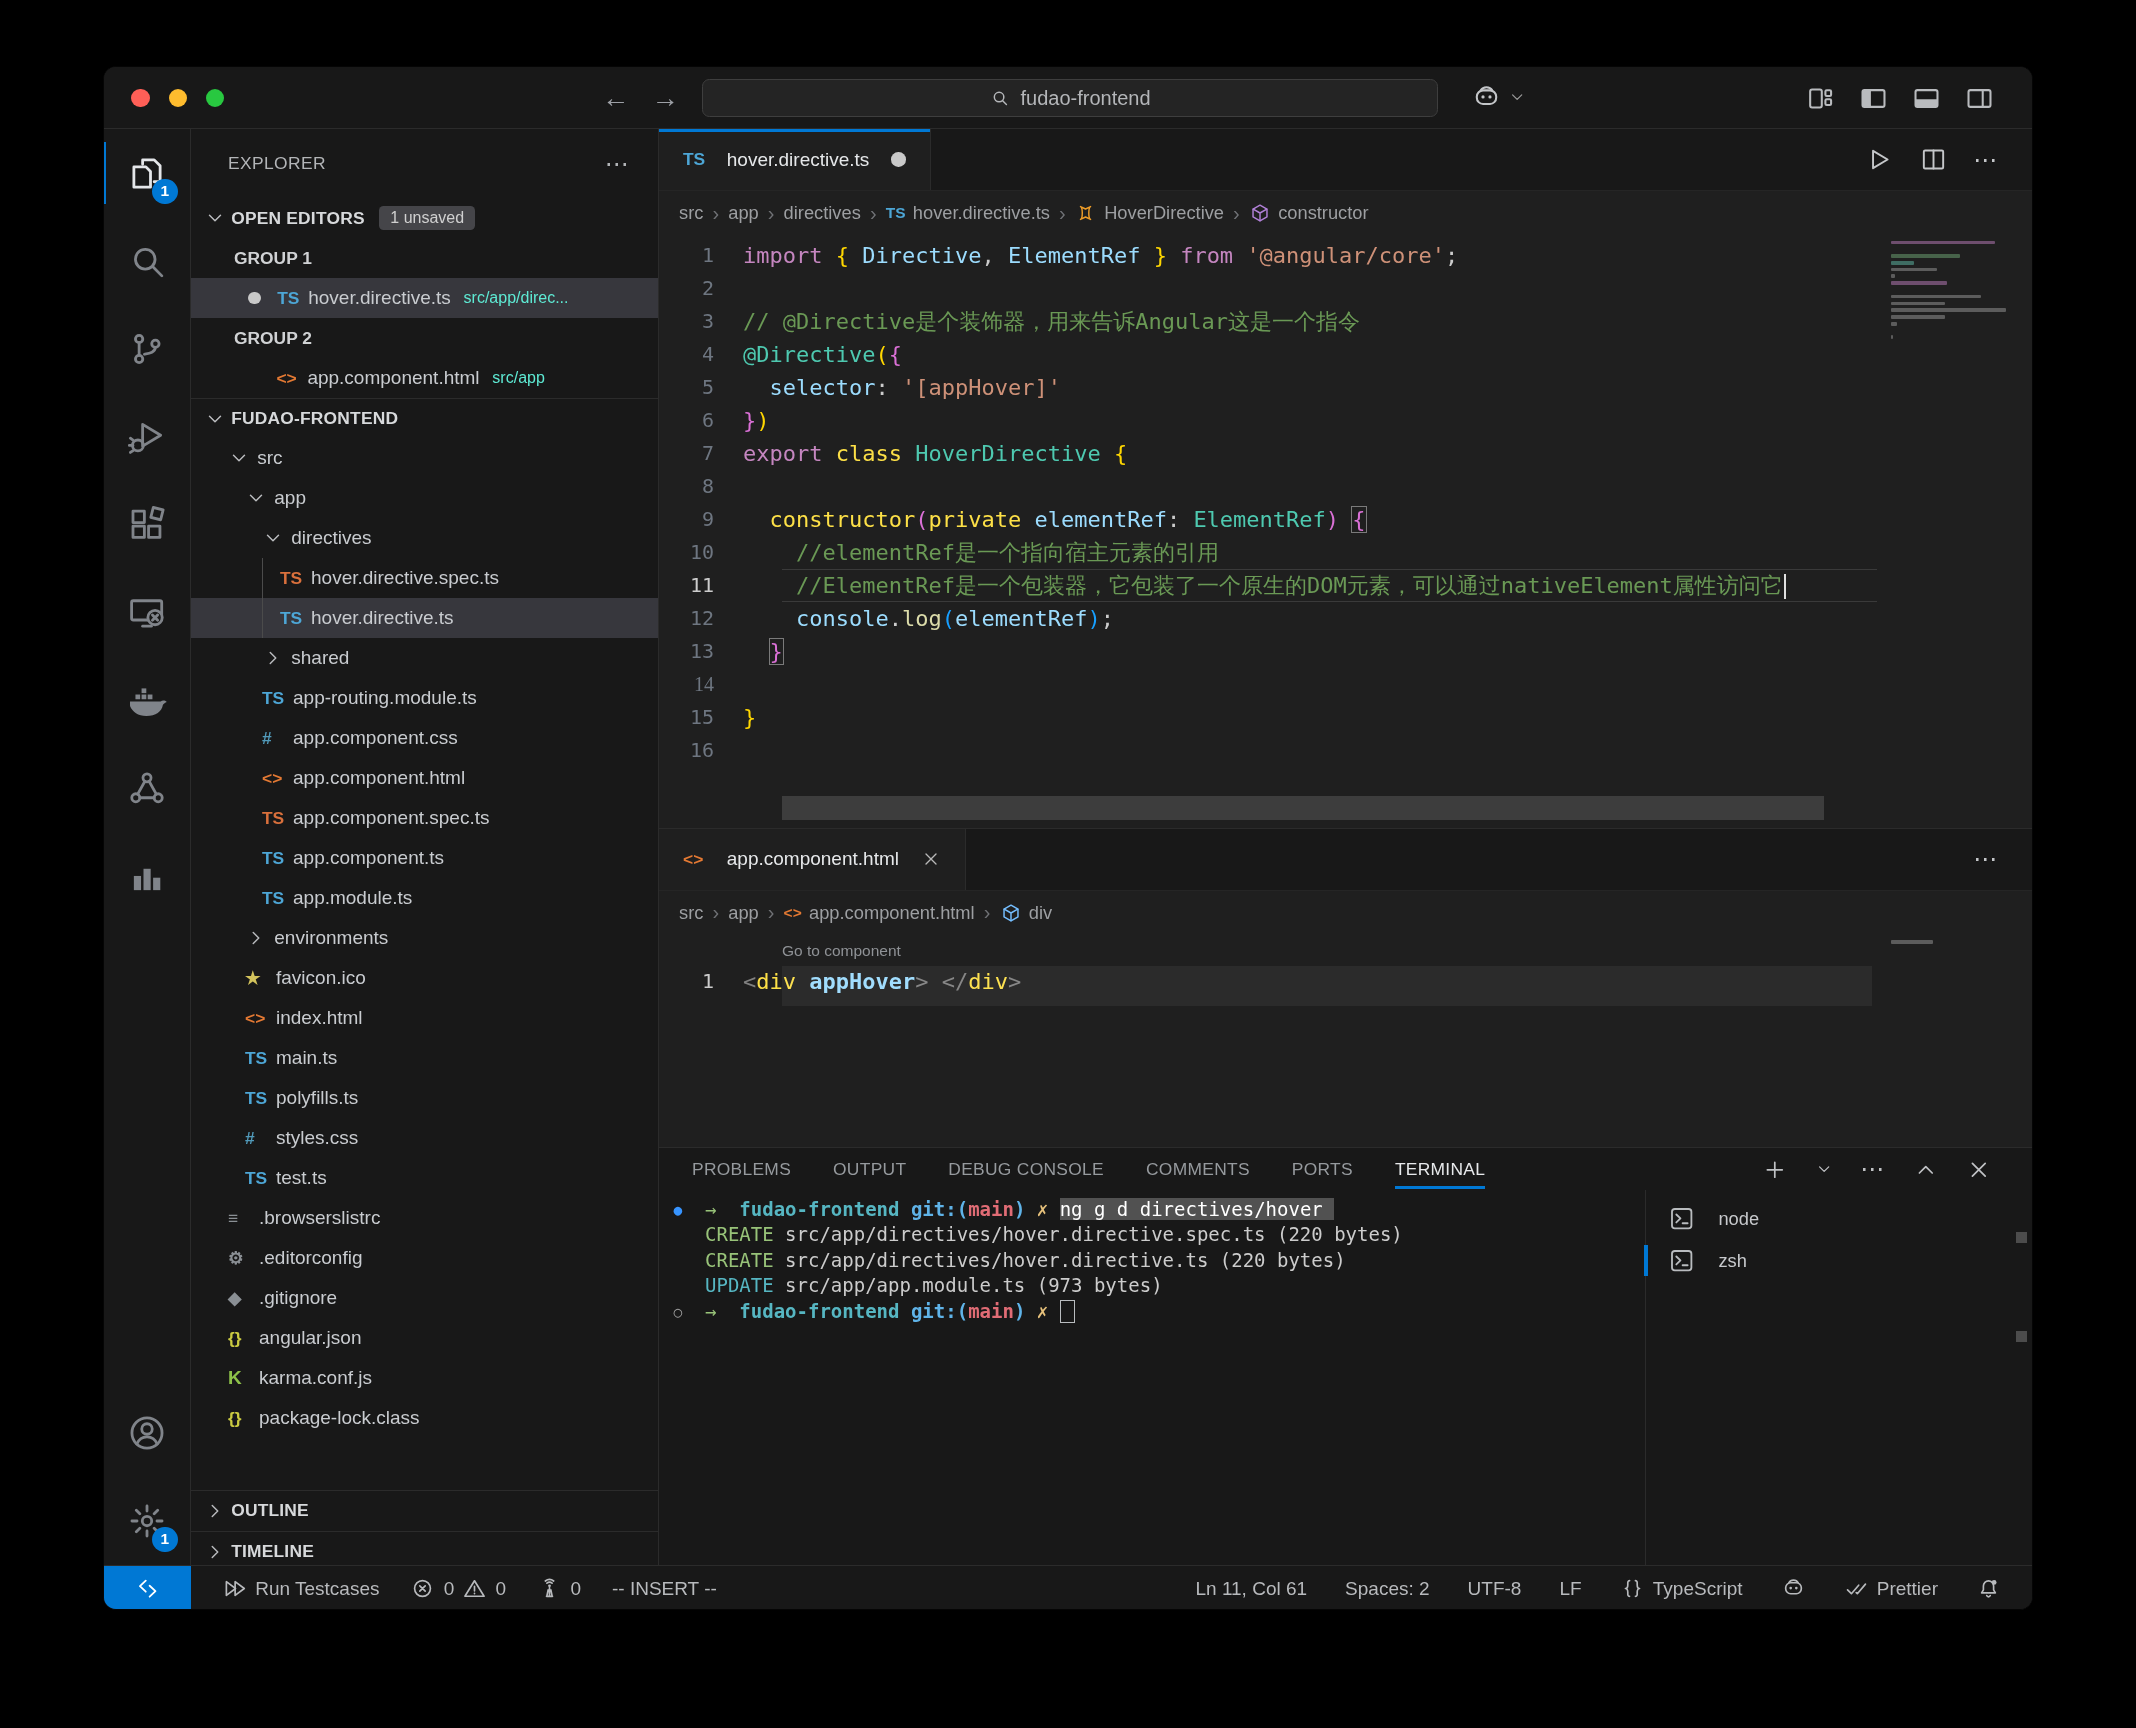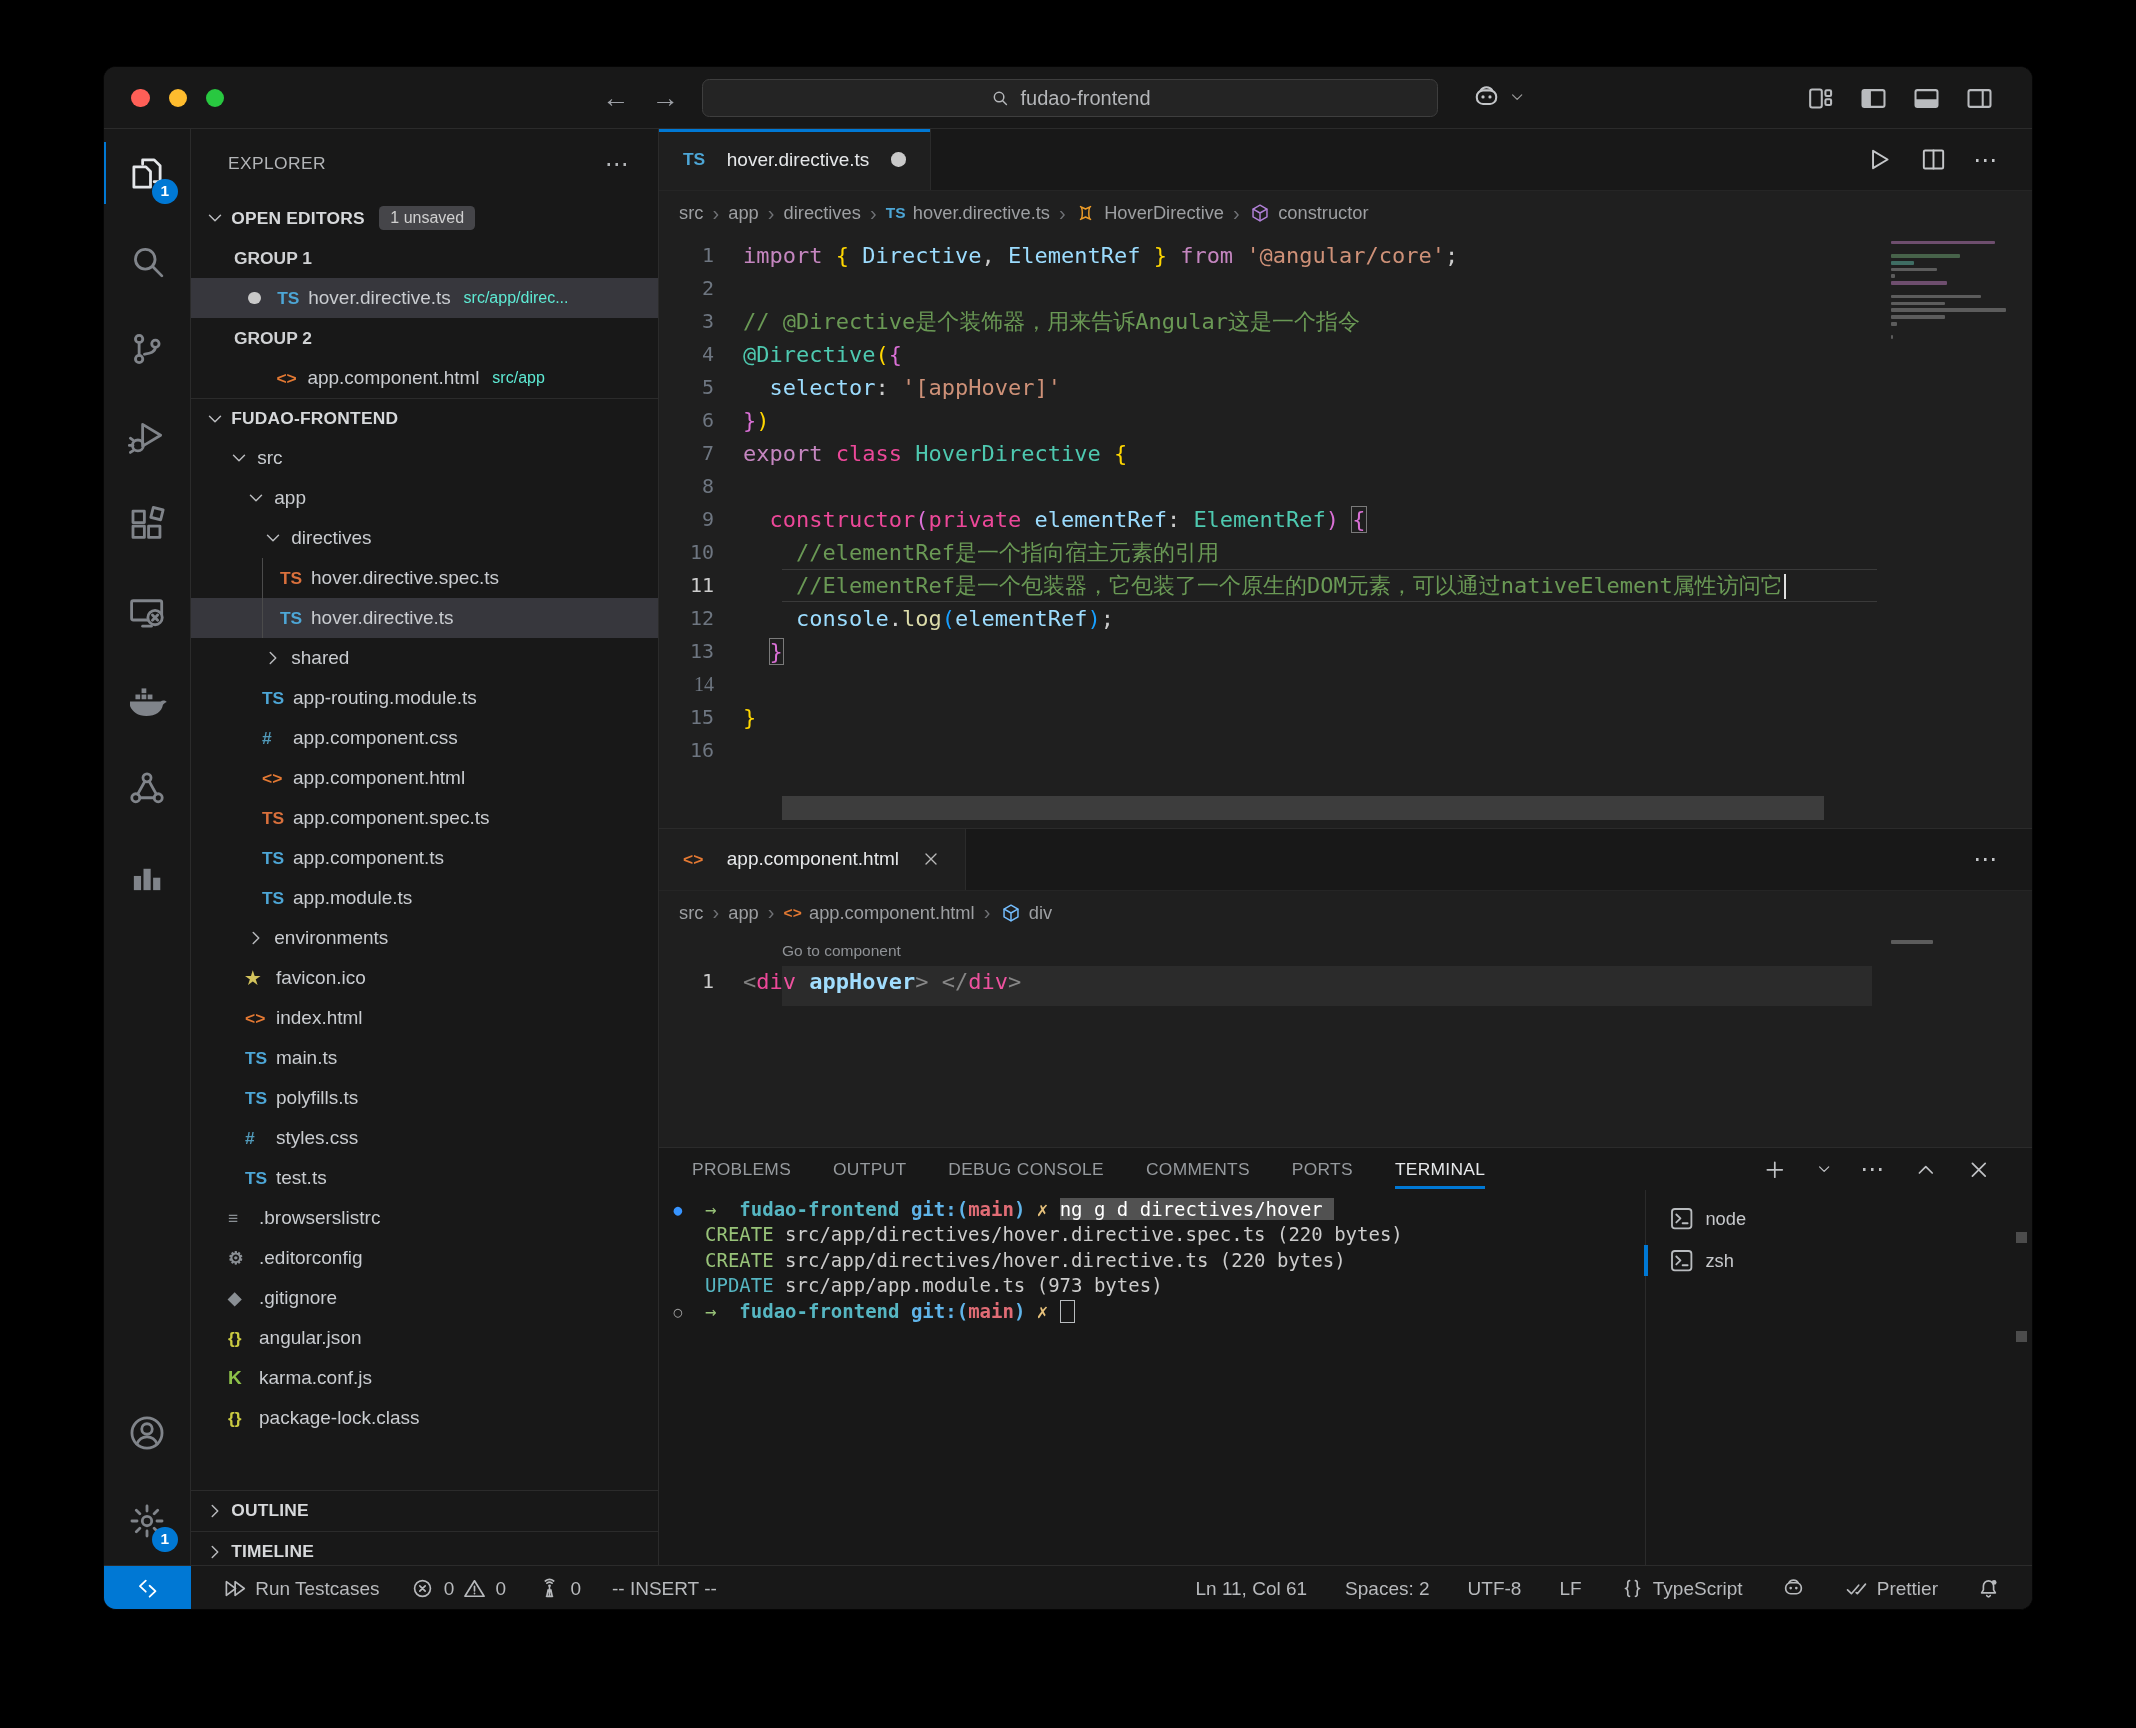--- a/index.html
+++ b/index.html
@@ -72,21 +72,21 @@
   .bc-item .icon { width:22px; height:22px; }
   .c-class { color:#ee9d28; } .c-method { color:#b180d7; } .c-field { color:#75beff; }
   
   .code { position:relative; flex:1; font-family:"DejaVu Sans Mono", monospace; font-size:22px; overflow:hidden; padding-top:3.7px; }
   .cline { height:33px; line-height:33px; display:flex; position:relative; white-space:pre; }
   .ln { width:84px; padding-right:29px; text-align:right; color:#6e7681; font-size:20px; flex:none; }
   .cline.cur .ln { color:#cccccc; }
   .ctext { white-space:pre; color:#cccccc; }
   .curline-frame { position:absolute; left:123px; right:155px; top:0; height:33px; border-top:0.9px solid #3a3a3a; border-bottom:0.9px solid #3a3a3a; }
   .curline-fill { position:absolute; left:123px; right:160px; top:1.8px; height:37px; background:rgba(255,255,255,.055); }
-  .kw { color:#c586c0; } .kw2 { color:#ec4899; } .type { color:#4ec9b0; } .var { color:#9cdcfe; }
+  .kw { color:#c586c0; } .kw2 { color:#fde047; } .type { color:#4ec9b0; } .var { color:#9cdcfe; }
   .str { color:#ce9178; } .cmt { color:#6a9955; } .fn { color:#dcdcaa; } .pl { color:#cccccc; }
   .b1 { color:#ffd700; } .b2 { color:#da70d6; } .b3 { color:#179fff; }
   .pun { color:#808080; } .attr { color:#9cdcfe; font-weight:700; }
   .boxed { outline:0.9px solid #7a7a7a; outline-offset:-0.9px; }
   .cursor-bar { display:inline-block; width:1.8px; height:25.6px; background:#e0e0e0; vertical-align:middle; margin-left:0.9px; }
   .minimap { position:absolute; top:5.5px; right:20px; width:121px; }
   .mm-stripe { height:3.7px; margin-bottom:3.1px; border-radius:0.9px; }
   .hscroll { position:absolute; left:123px; bottom:7.3px; width:1042px; height:24px; background:#3d3d3d; }
   .codelens { font-size:15.5px; color:#8f9296; padding-left:123px; height:25.6px; line-height:25.6px; font-family:"Liberation Sans",sans-serif; }
   
@@ -102,21 +102,21 @@
   .tline { height:25.6px; line-height:25.6px; padding-left:46px; position:relative; white-space:pre; color:#cccccc; }
   .deco { position:absolute; left:14.6px; top:0; font-size:14.6px; }
   .deco.blue { color:#3794ff; } .deco.gray { color:#9d9d9d; }
   .tgreen { color:#98c379; } .tcyan { color:#56b6c2; font-weight:700; } .tblue { color:#5fb3e8; font-weight:700; }
   .tred { color:#e06c75; font-weight:700; } .tyellow { color:#e5c07b; } .tplain { color:#cccccc; } .tcyan2 { color:#56b6c2; }
   .tsel { color:#ffffff; background:#515151; }
   .tcursor { display:inline-block; width:15.5px; height:23px; border:1.8px solid #b9bcbf; vertical-align:-4.6px; }
   .term-scroll { position:absolute; right:5.5px; top:42px; width:11px; }
   .ts-mark { width:11px; height:11px; background:#4c4c4c; margin-bottom:88px; }
   .term-list { width:387px; border-left:0.9px solid #2b2b2b; padding-top:7.3px; }
-  .tl-row { height:42px; display:flex; align-items:center; gap:10px; padding-left:22px; color:#c7c9cc; font-size:18.3px; position:relative; }
+  .tl-row { height:42px; display:flex; align-items:center; gap:23px; padding-left:22px; color:#c7c9cc; font-size:18.3px; position:relative; }
   .tl-row.active::before { content:''; position:absolute; left:-1.8px; top:5.5px; bottom:5.5px; width:3.7px; background:#0078d4; }
   .tl-row .icon { width:27.4px; height:27.4px; color:#b9bcbf; }
   
   .statusbar { height:46px; background:#181818; border-top:0.9px solid #2b2b2b; display:flex; align-items:center; font-size:19px; color:#b8babd; }
   .sb-remote { width:87px; height:100%; background:#0078d4; color:#fff; display:flex; align-items:center; justify-content:center; flex:none; }
   .sb-remote .icon { width:27.4px; height:27.4px; }
   .sb-item { display:flex; align-items:center; gap:8.2px; margin-left:31px; }
   .sb-item .icon { width:25px; height:25px; }
   .sb-right { margin-left:auto; display:flex; align-items:center; padding-right:31px; }
   .sb-right .sb-item { margin-left:38px; }

